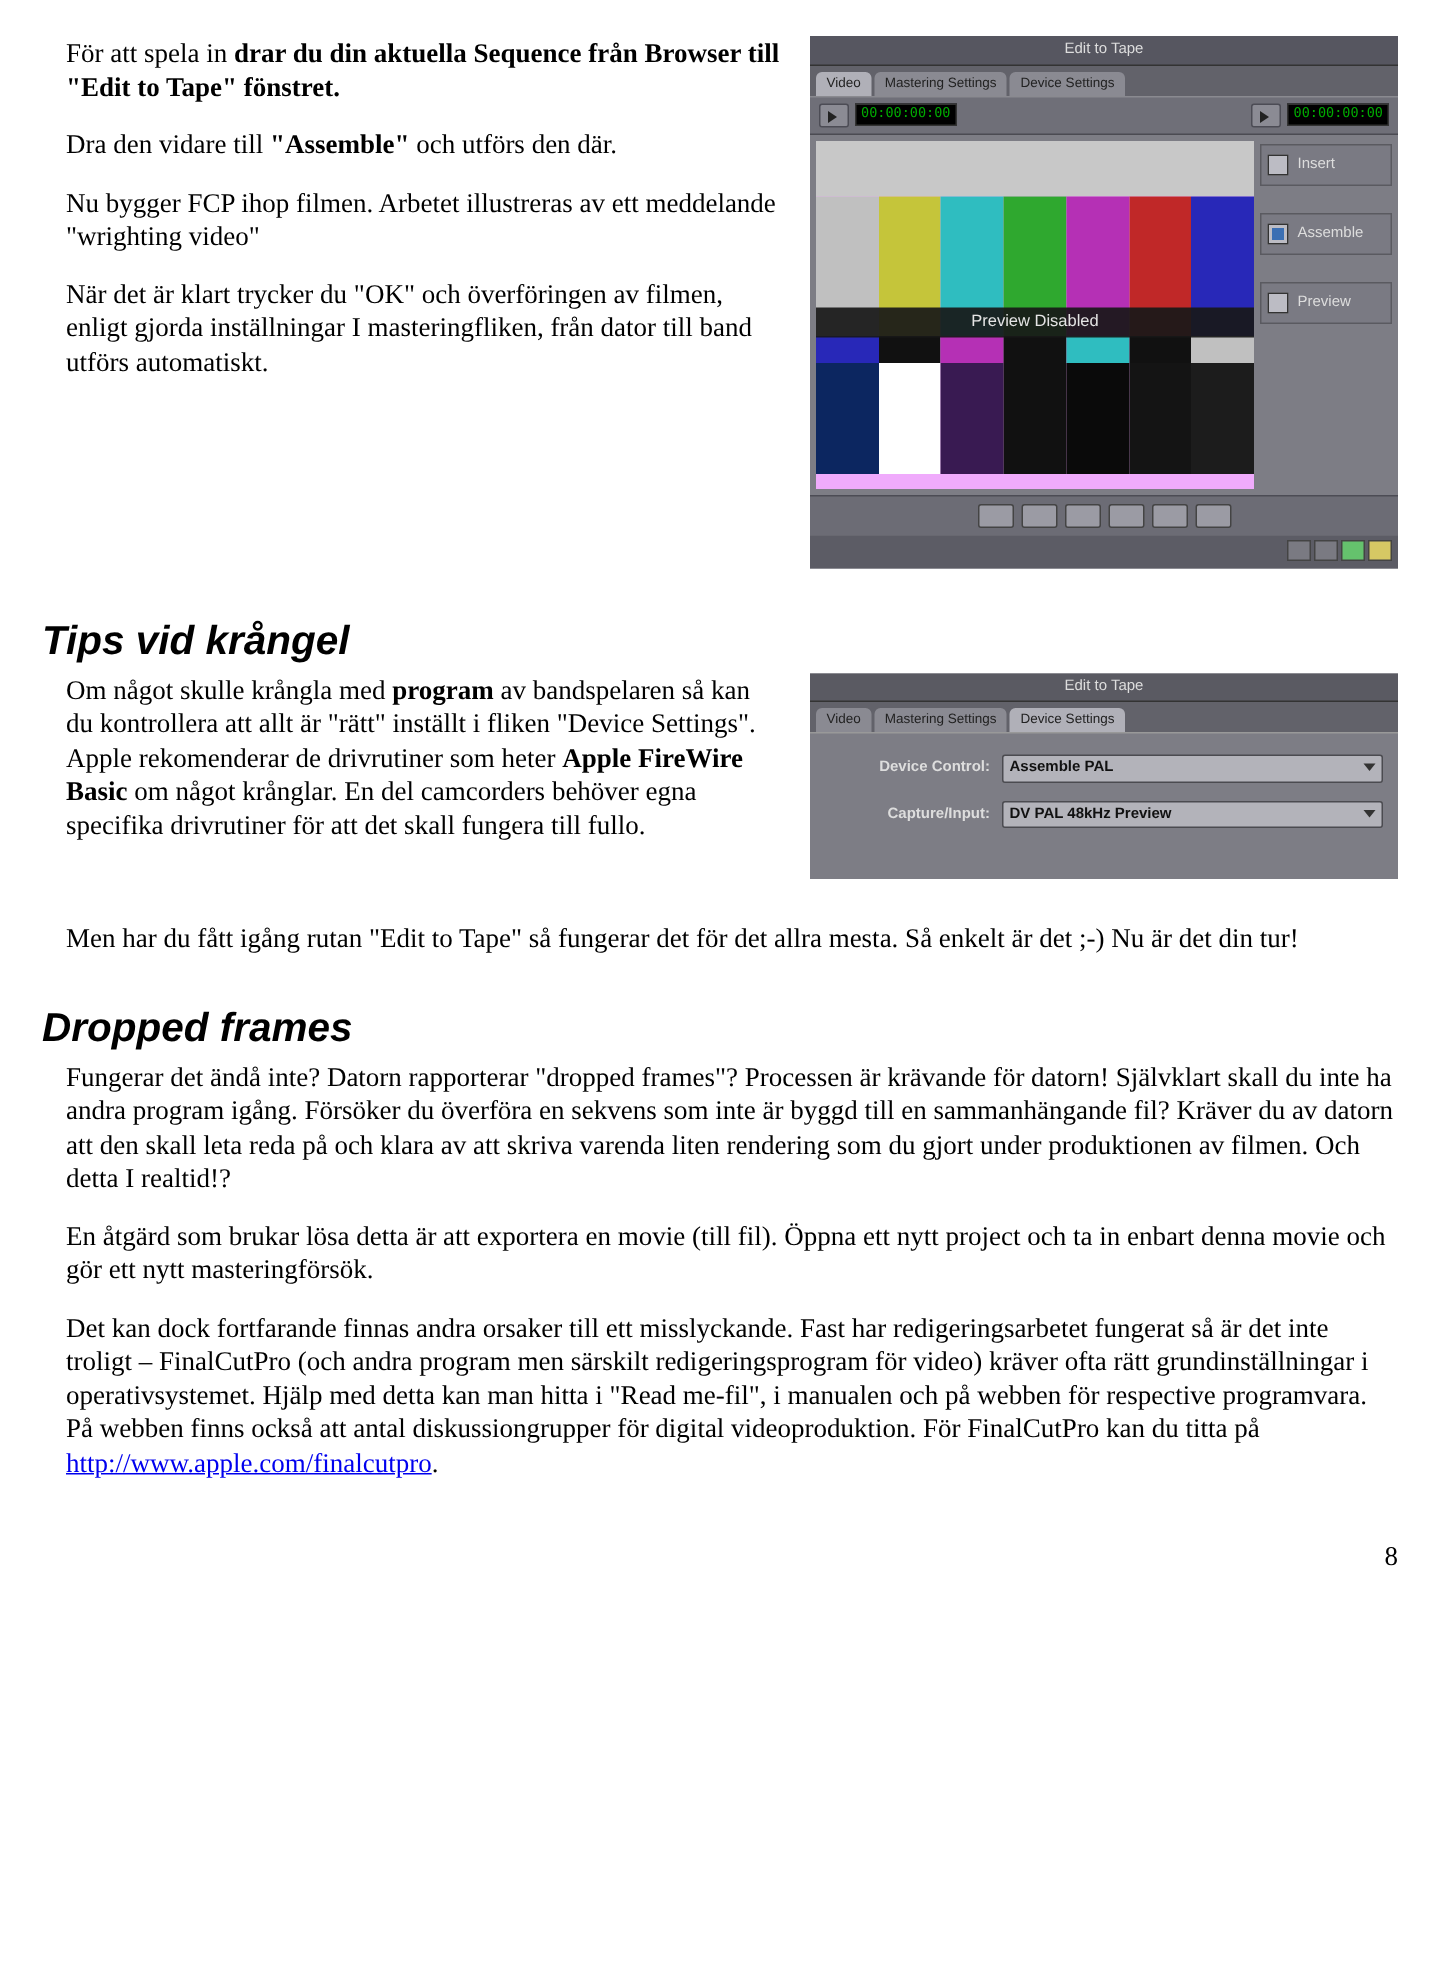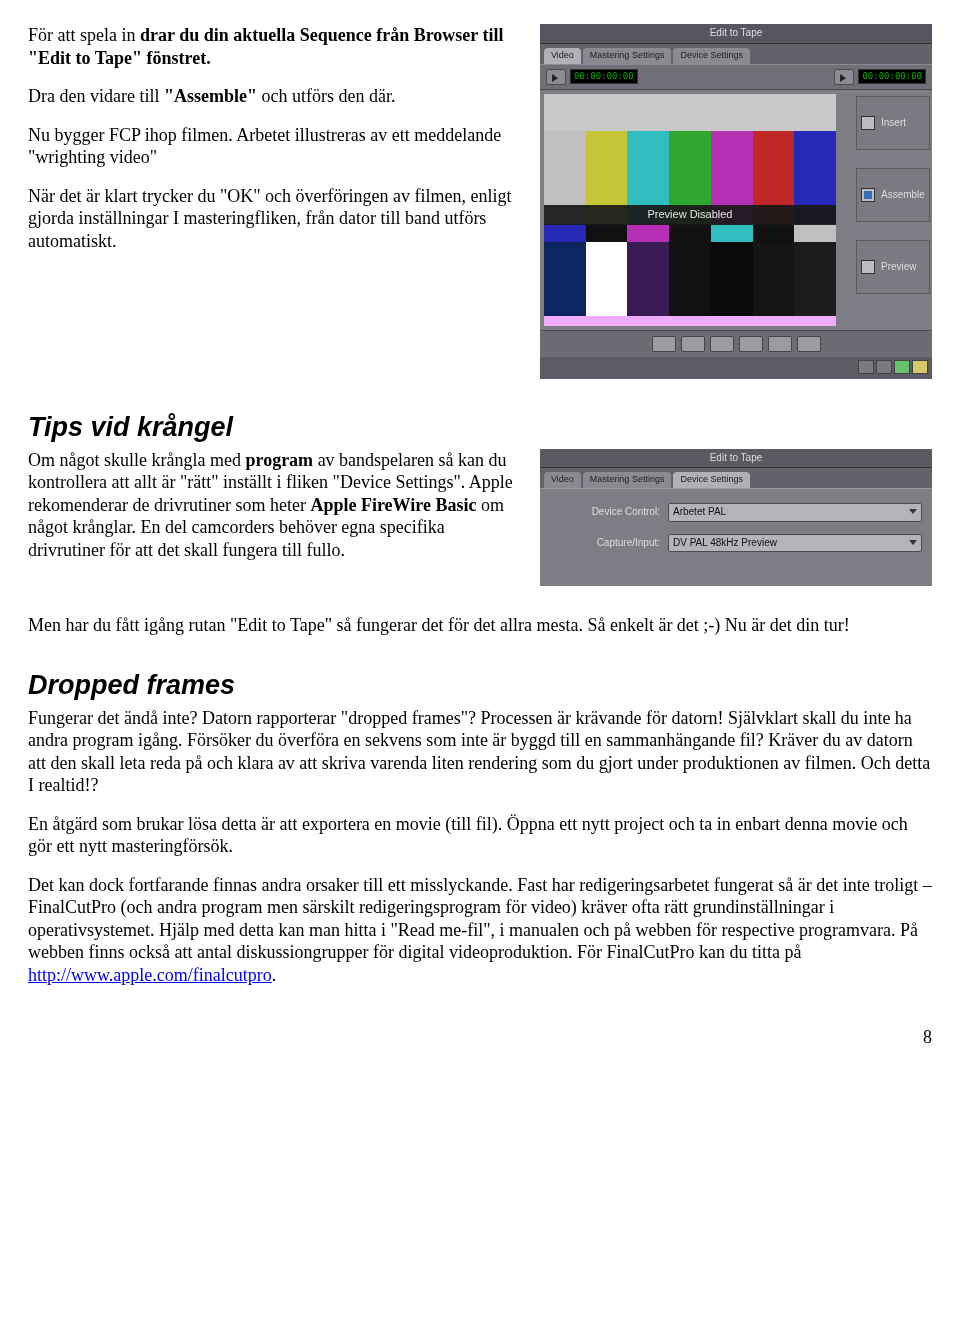--- a/index.html
+++ b/index.html
@@ -19,21 +19,21 @@
     gap: 20px;
     margin-bottom: 28px;
   }
   .col-text {
     flex: 1 1 56%;
   }
   .col-image {
     flex: 0 0 42%;
   }
   p {
-    margin: 0 0 16px 0;
+    margin: 0 0 16px 16px;
   }
   strong {
     font-weight: bold;
   }
   h2.italic {
     font-family: Arial, Helvetica, sans-serif;
     font-style: italic;
     font-weight: bold;
     font-size: 27px;
     margin: 32px 0 4px 0;
@@ -139,22 +139,22 @@
   .ett-side {
     flex: 1;
     padding: 6px 4px;
     display:flex;
     flex-direction:column;
     gap: 18px;
   }
   .side-block {
     background: #7a7a83;
     border: 1px solid #5a5a60;
-    padding: 19px 4px;
-    display:flex; align-items:center; gap:6px;margin-left:16px;
+    padding: 6px 4px;
+    display:flex; align-items:center; gap:6px;
   }
   .side-cb {
     width:12px;height:12px;
     border:1px solid #333;
     background:#bcbcc4;
     position:relative;
   }
   .side-cb.on::after{
     content:"";position:absolute;left:2px;top:2px;right:2px;bottom:2px;
     background:#3b6fb3;
@@ -194,20 +194,21 @@
     font-size:10px;
     border-bottom:1px solid #333;
   }
   .ds-tabs{ display:flex;gap:2px;padding:4px 4px 0 4px;background:#62626a;}
   .ds-tab{background:#8a8a92;color:#222;font-size:9px;padding:2px 7px 3px;border-top-left-radius:4px;border-top-right-radius:4px;}
   .ds-tab.active{background:#b0b0b8;}
   .ds-body{
     background:#7d7d85;
     padding:14px 10px 22px 10px;
     border-top:1px solid #999;
+    font-weight:bold;
   }
   .ds-row{display:flex;align-items:center;margin-bottom:12px;}
   .ds-label{flex:0 0 110px;font-size:10px;color:#ddd;text-align:right;padding-right:8px;}
   .ds-select{
     flex:1;
     background:#b3b3ba;
     border:1px solid #4b4b50;
     color:#111;
     font-size:10px;
     padding:2px 16px 2px 4px;
@@ -334,21 +335,21 @@
     <div class="ds-window">
       <div class="ds-titlebar">Edit to Tape</div>
       <div class="ds-tabs">
         <div class="ds-tab">Video</div>
         <div class="ds-tab">Mastering Settings</div>
         <div class="ds-tab active">Device Settings</div>
       </div>
       <div class="ds-body">
         <div class="ds-row">
           <div class="ds-label">Device Control:</div>
-          <div class="ds-select">Arbetet PAL</div>
+          <div class="ds-select">Assemble PAL</div>
         </div>
         <div class="ds-row">
           <div class="ds-label">Capture/Input:</div>
           <div class="ds-select">DV PAL 48kHz Preview</div>
         </div>
       </div>
     </div>
   </div>
 </div>
 

